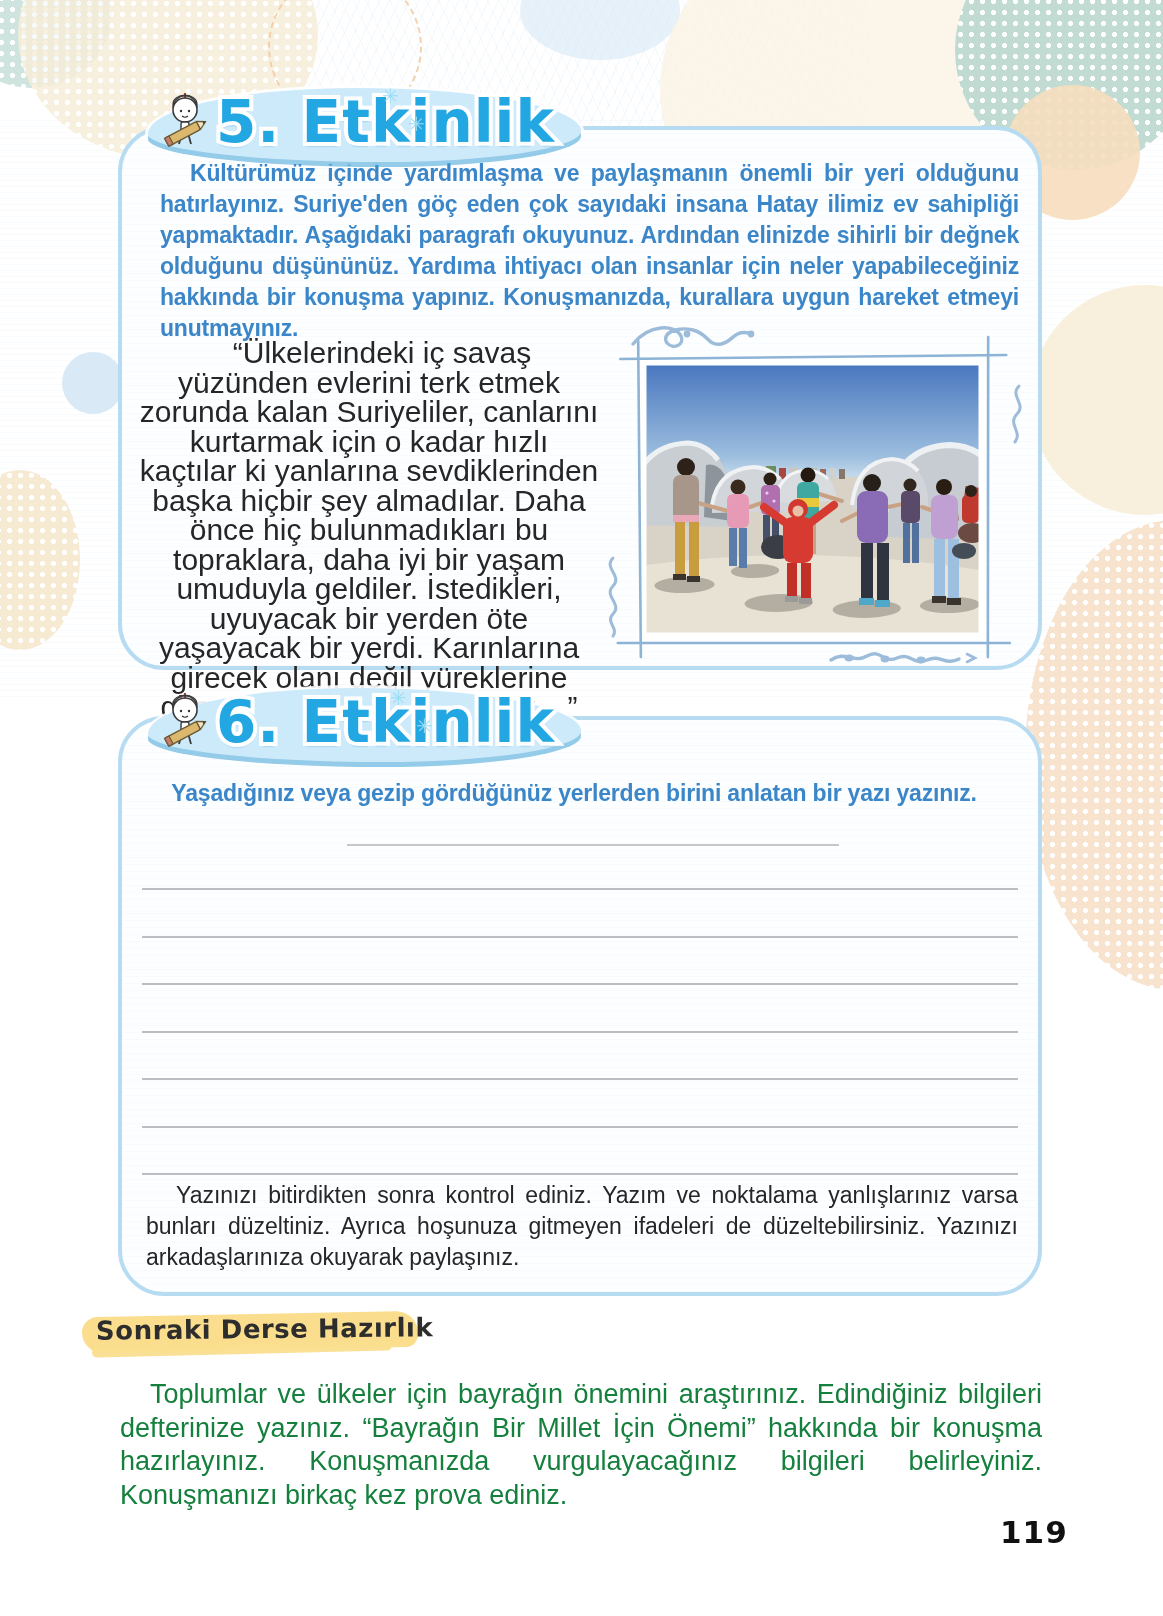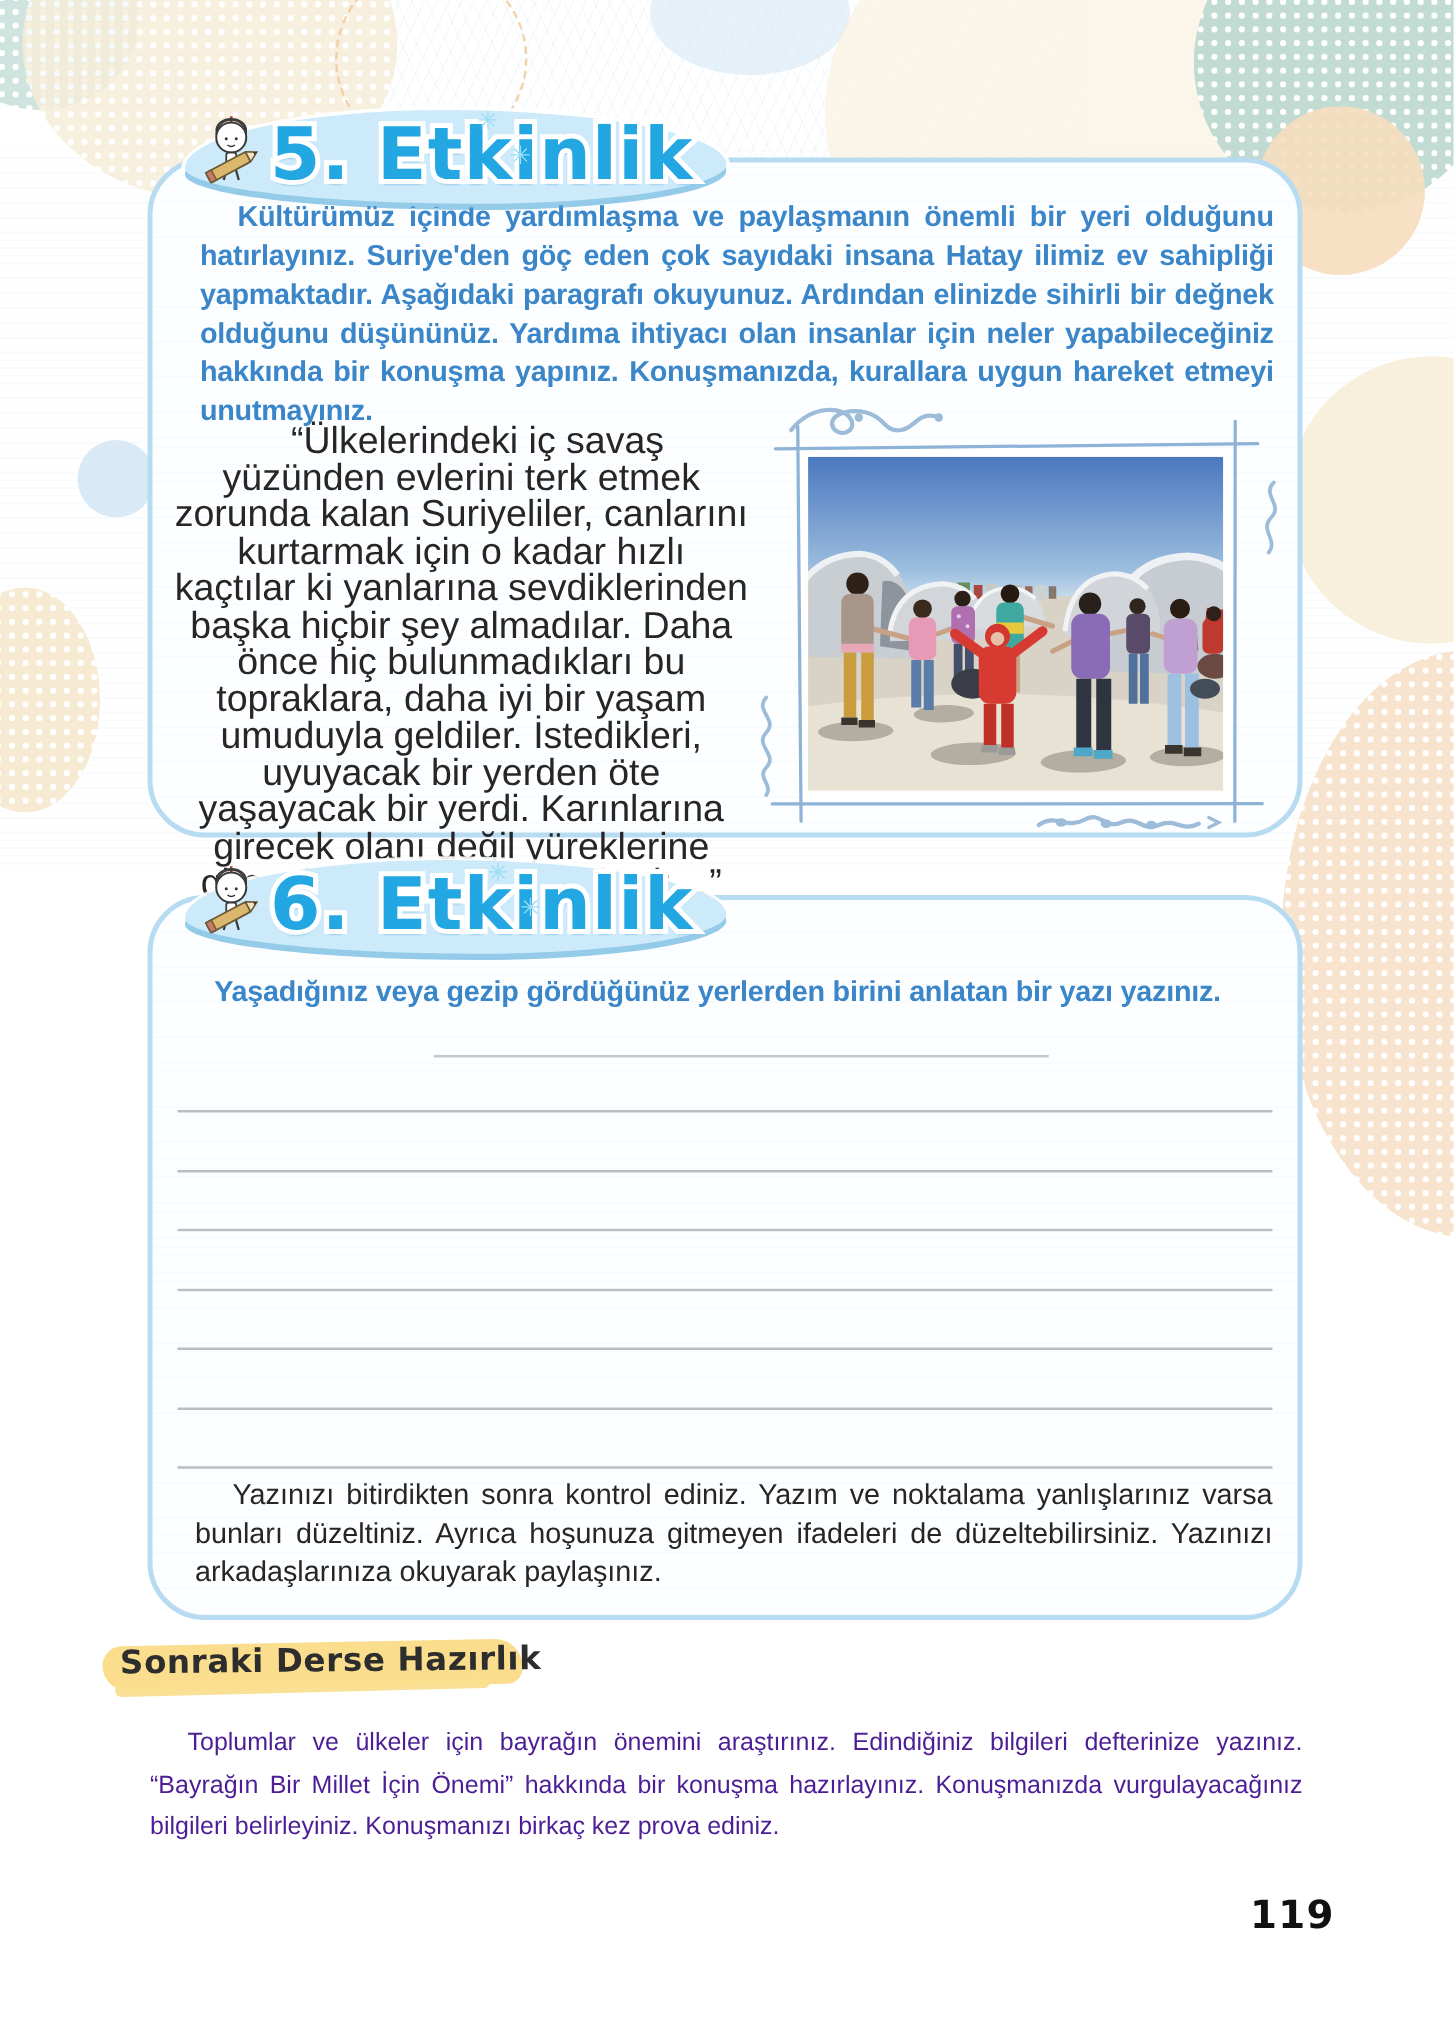--- a/index.html
+++ b/index.html
@@ -80,21 +80,21 @@
   .quote-text{
     position:absolute; left:16px; top:208px; width:462px;
     color:#262626; font-size:30px; line-height:29.5px; text-indent:26px;text-align:center;
   }
   .instr6-blue{
     position:absolute; left:22px; right:34px; top:58px;
     color:#3a86c8; font-weight:bold; font-size:23px; line-height:30px;
     text-align:center; letter-spacing:-0.2px;
   }
   .closing-text{
-    position:absolute; left:34px; right:20px; top:460px;
+    position:absolute; left:24px; right:20px; top:460px;
     color:#262626; font-size:23px; line-height:31px;
     text-align:justify; text-indent:30px;
   }
   
   .title-line{
     position:absolute; left:225px; top:124px; width:492px;
     border-top:2px solid #c7c7c9;
   }
   .writing-lines{position:absolute; left:20px; right:20px; top:168px;}
   .writing-line{height:45.5px; border-top:2px solid #babec2;}
@@ -111,21 +111,21 @@
     position:absolute; left:4px; top:32px; width:300px; height:10px;
     background:#fade8e; border-radius:8px; transform:rotate(-1.4deg); opacity:.95;
   }
   .prep-title{
     position:relative; font-size:26px; font-weight:600; color:#2d2d2d;
     letter-spacing:.5px; transform:rotate(-.6deg); display:inline-block;
     padding:2px 8px; font-family:"DejaVu Sans","Liberation Sans",sans-serif;
   }
   .prep-text{
     position:absolute; left:120px; top:1378px; width:922px;
-    font-size:20px; line-height:33.5px; color:#4c1d95;
+    font-size:27px; line-height:33.5px; color:#15803d;
     text-indent:30px; text-align:justify; z-index:2;
   }
   .page-number{
     position:absolute; left:1000px; top:1514px; font-size:31px; font-weight:600;
     color:#111; font-family:"DejaVu Sans","Liberation Sans",sans-serif;
     letter-spacing:1px;
     text-align:right;
   }
 </style>
 </head>

